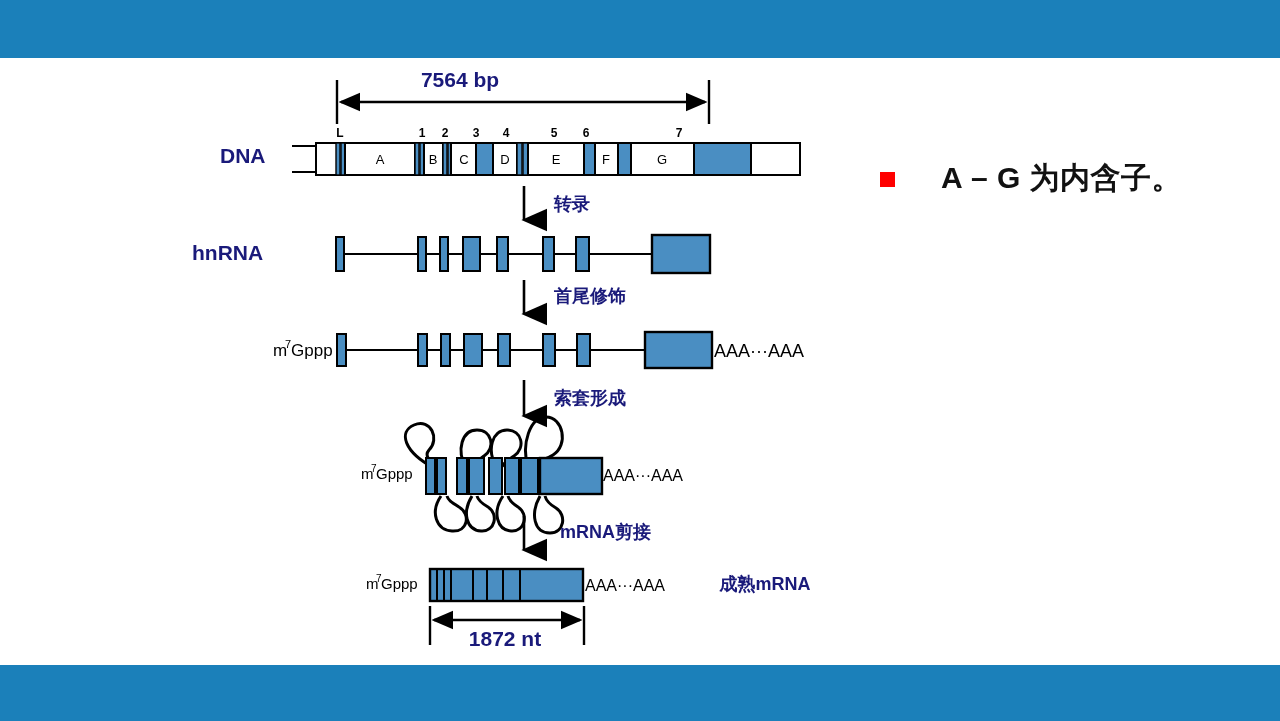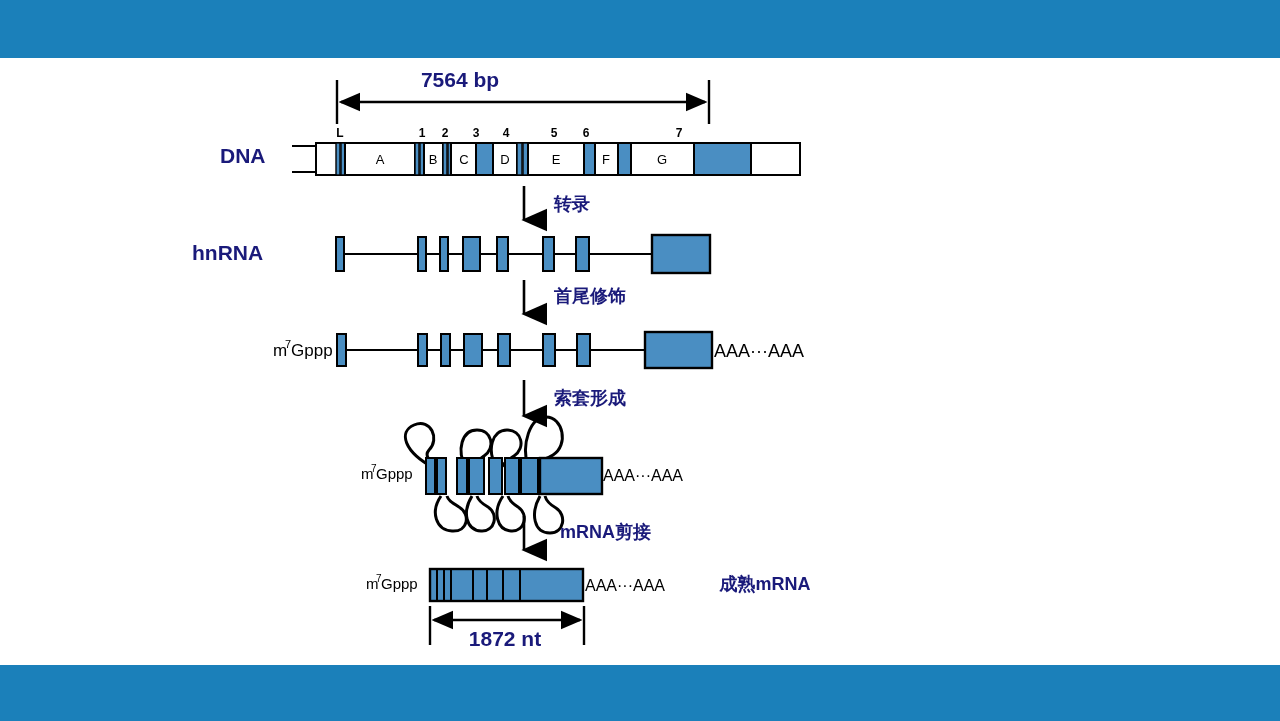--- a/index.html
+++ b/index.html
@@ -244,14 +244,18 @@
     <g>
       <line x1="430" y1="548" x2="430" y2="587" stroke="#000" stroke-width="2.4"></line>
       <line x1="584" y1="548" x2="584" y2="587" stroke="#000" stroke-width="2.4"></line>
       <line x1="434" y1="562" x2="580" y2="562" stroke="#000" stroke-width="2.4" marker-end="url(#ah)" marker-start="url(#ahL)"></line>
       <text class="t-measure" x="505" y="588" text-anchor="middle">1872 nt</text>
     </g>
 
   </svg>
   </div>
 
+  <div id="bullet-block">
+    <div id="bullet-marker" style="background: rgb(255, 0, 0);"></div>
+    <div id="bullet-text">A – G 为内含子。</div>
+  </div>
 
 </div>
 
 </body></html>

